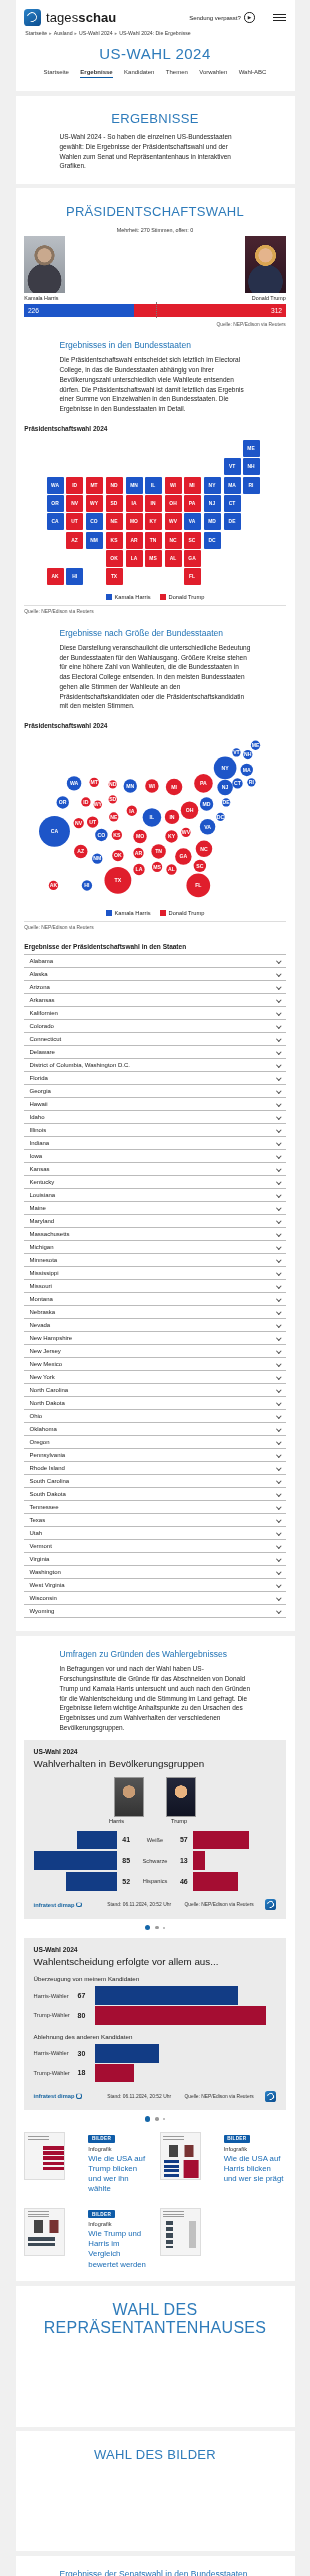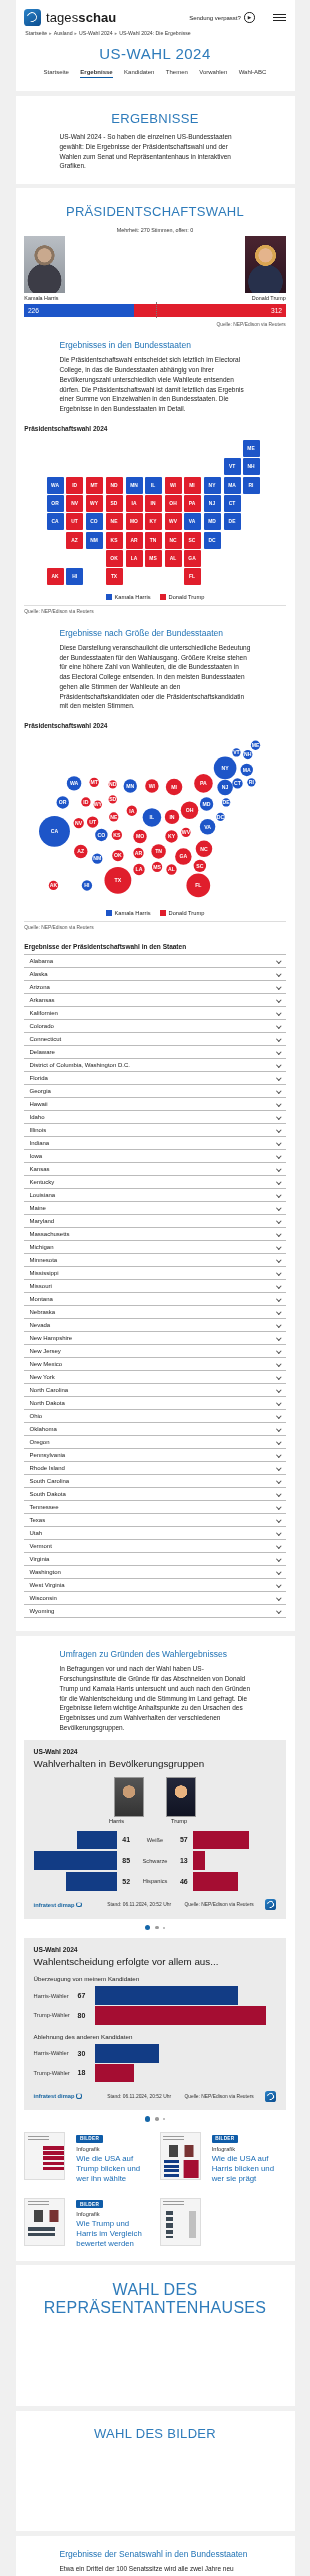--- a/index.html
+++ b/index.html
@@ -98,21 +98,21 @@
   .rg-label { font-size:6.2px; color:#222; margin-bottom:4.1px; }
   .r-row { display:flex; align-items:center; margin-bottom:1px; }
   .r-row .lab { width:44px; font-size:5.7px; color:#333; }
   .r-row .val { width:17.6px; font-size:7px; font-weight:700; }
   .r-row .barwrap { flex:1; }
   .r-row .bar { height:18.6px; }
   .r-row .bar.blue { background:#123c85; } .r-row .bar.red { background:#a50d32; }
 
   
   .teasers { display:grid; grid-template-columns:1fr 1fr; gap:13.4px 9.3px; margin:10.3px 0 4.1px; }
-  .teaser { display:flex; gap:11px; cursor:pointer; }
+  .teaser { display:flex; gap:23px; cursor:pointer; }
   .thumb { width:41px; height:48px; background:#f4f4f4; border:0.5px solid #ddd; flex:0 0 auto; position:relative; overflow:hidden; }
   .thumb .tl { position:absolute; top:2.6px; left:2.6px; right:15.5px; height:5.2px;
       background:repeating-linear-gradient(#9a9a9a 0 1px, transparent 1px 2.6px); }
   .thumb.v1::after { content:""; position:absolute; left:17.6px; top:12.4px; width:20.7px; height:24px;
       background:repeating-linear-gradient(#a50d32 0 3.6px, transparent 3.6px 5.2px); }
   .thumb.v2::before, .thumb.v3::before { content:""; position:absolute; top:11.4px; left:8.3px; width:9.3px; height:12.4px; background:#444; box-shadow:15.5px 0 0 #733; }
   .thumb.v2::after { content:""; position:absolute; left:3.1px; top:27px; width:15.5px; height:17.6px;
       background:repeating-linear-gradient(#123c85 0 3.1px, transparent 3.1px 4.7px); box-shadow:19.6px 0 0 #a50d32; }
   .thumb.v3::after { content:""; position:absolute; left:3.1px; top:28px; width:27px; height:11.4px;
       background:repeating-linear-gradient(#3d4a55 0 3.6px, transparent 3.6px 5.7px); }

